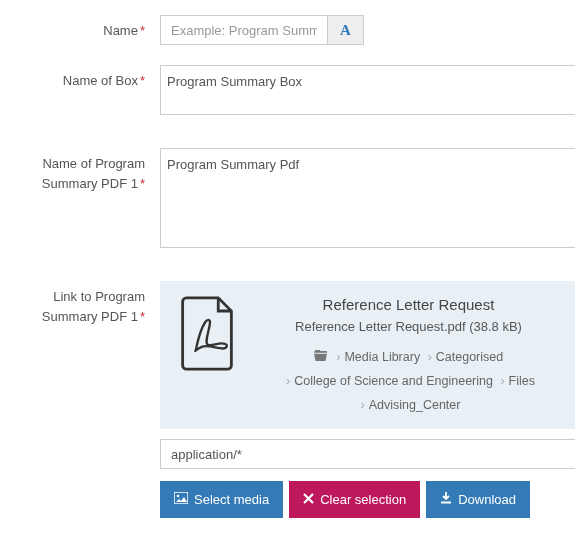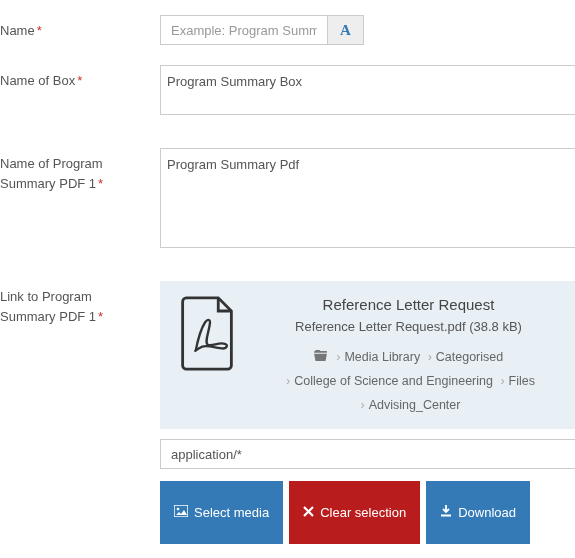--- a/index.html
+++ b/index.html
@@ -1,41 +1,41 @@
 <!DOCTYPE html>
 <html><head>
   <meta charset="utf-8">
   <style>
     * { box-sizing: border-box; margin: 0; padding: 0; }
     body { font-family: "Helvetica Neue", Arial, sans-serif; font-size: 13px; color: #555; background: #fff; width: 575px; padding: 15px 0 15px 0; }
     .form-row { display: flex; margin-bottom: 20px; }
     .form-row.tall { margin-bottom: 30px; }
-    .label-col { width: 160px; text-align: left; padding-right: 15px; padding-top: 6px; color: #555; line-height: 1.5; }
+    .label-col { width: 160px; text-align: right; padding-right: 15px; padding-top: 6px; color: #555; line-height: 1.5; }
     .req { color: #c9302c; margin-left: 2px; }
     .field-col { flex: 1; }
     .input-group { display: flex; }
     .text-input { border: 1px solid #ccc; padding: 6px 10px; font-size: 13px; color: #555; width: 168px; height: 30px; }
     .text-input::placeholder { color: #999; }
     .addon-btn { border: 1px solid #ccc; border-left: none; background: #eee; width: 36px; height: 30px; display: flex; align-items: center; justify-content: center; cursor: pointer; }
     .addon-btn .a { font-family: Georgia, serif; font-weight: bold; color: #337ab7; font-size: 15px; }
     .textarea { border: 1px solid #ccc; border-right: none; padding: 8px 6px; font-size: 13px; color: #555; width: 100%; min-height: 50px; resize: none; font-family: inherit; }
     .textarea.taller { min-height: 100px; }
     .media-card { background: #e8f0f5; padding: 15px 15px 12px 15px; display: flex; gap: 18px; width: 100%; text-align: center; }
     .media-icon { width: 64px; height: 75px; flex-shrink: 0; }
     .media-body { flex: 1; color: #555; }
     .media-title { font-size: 15px; margin-bottom: 6px; color: #444; }
     .media-name { font-size: 13px; margin-bottom: 12px; color: #555; }
     .crumbs { font-size: 12.5px; line-height: 1.9; color: #666; }
     .crumbs .sep { color: #aaa; margin: 0 4px; }
     .folder-ic { display: inline-block; vertical-align: middle; margin-right: 2px; }
     .mime-input { border: 1px solid #ccc; border-right: none; padding: 0 10px; font-size: 13px; color: #555; width: 100%; height: 30px; margin-top: 10px; }
     .btn-row { display: flex; gap: 6px; margin-top: 12px; }
-    .btn { border: none; padding: 24px 14px; font-size: 13px; color: #fff; cursor: pointer; display: inline-flex; align-items: center; gap: 6px; }
+    .btn { border: none; padding: 11px 14px; font-size: 13px; color: #fff; cursor: pointer; display: inline-flex; align-items: center; gap: 6px; }
     .btn-primary { background: #337ab7; }
-    .btn-default { background: #b91c1c; text-align: right; }
+    .btn-default { background: #be185d; text-align: right; }
     .btn svg { fill: #fff; }
   </style>
 </head>
 <body>
 
 <div class="form-row">
   <div class="label-col">
     <span>Name</span><span class="req">*</span>
   </div>
   <div class="field-col">

